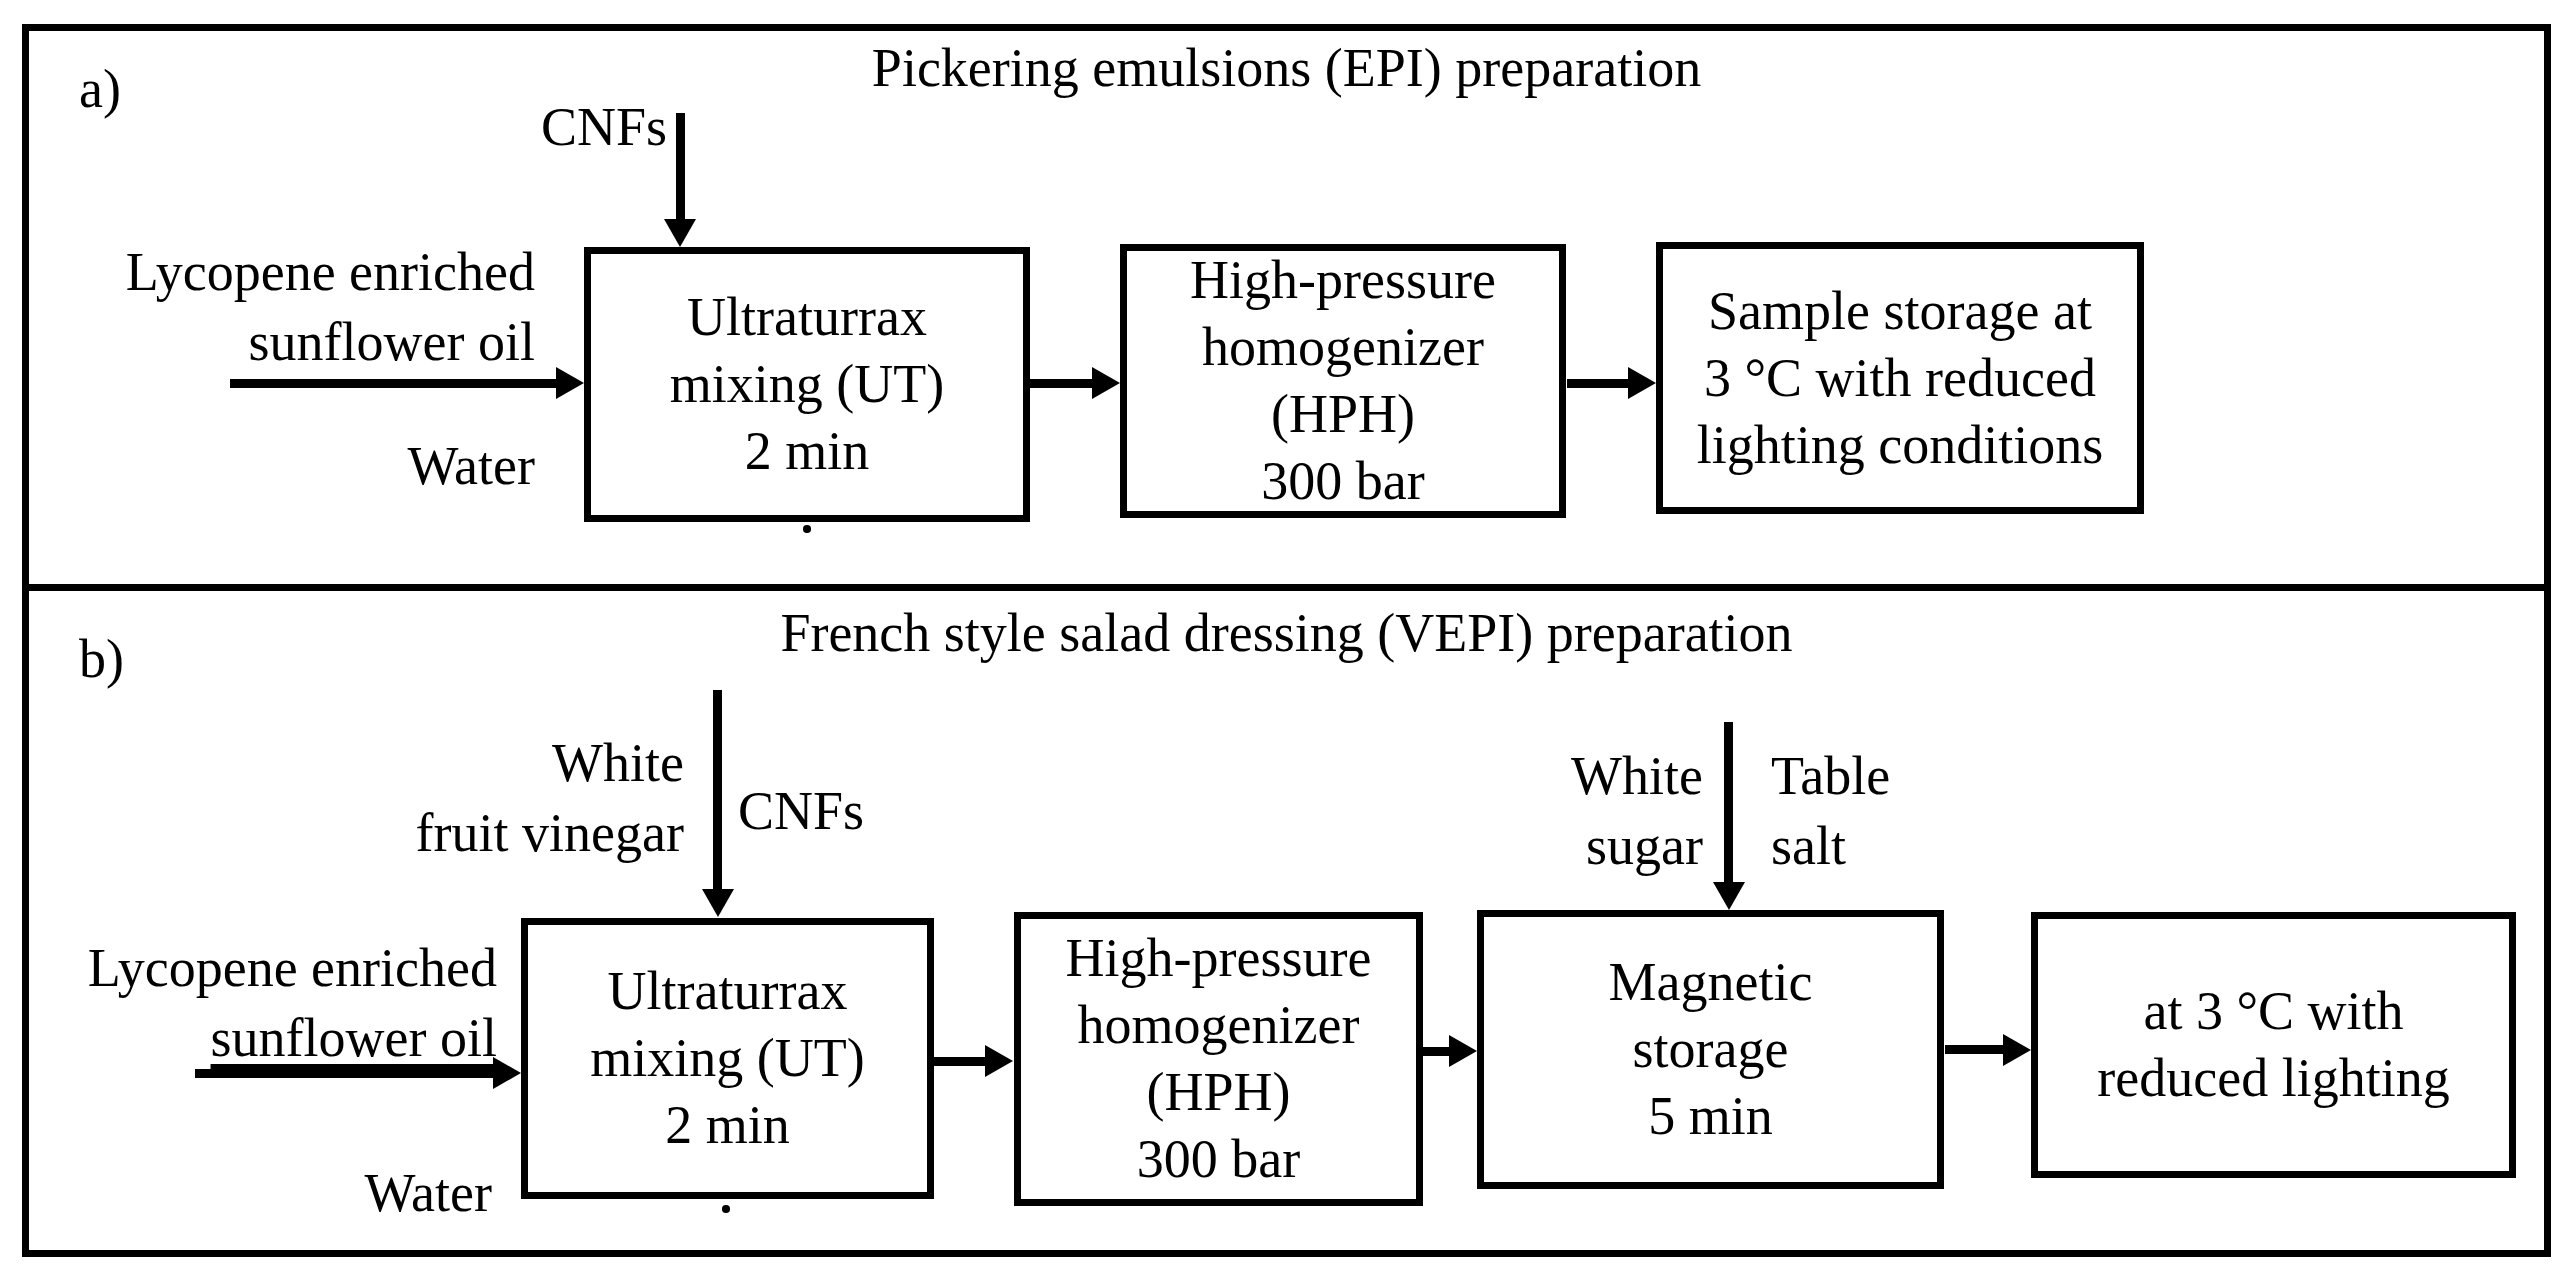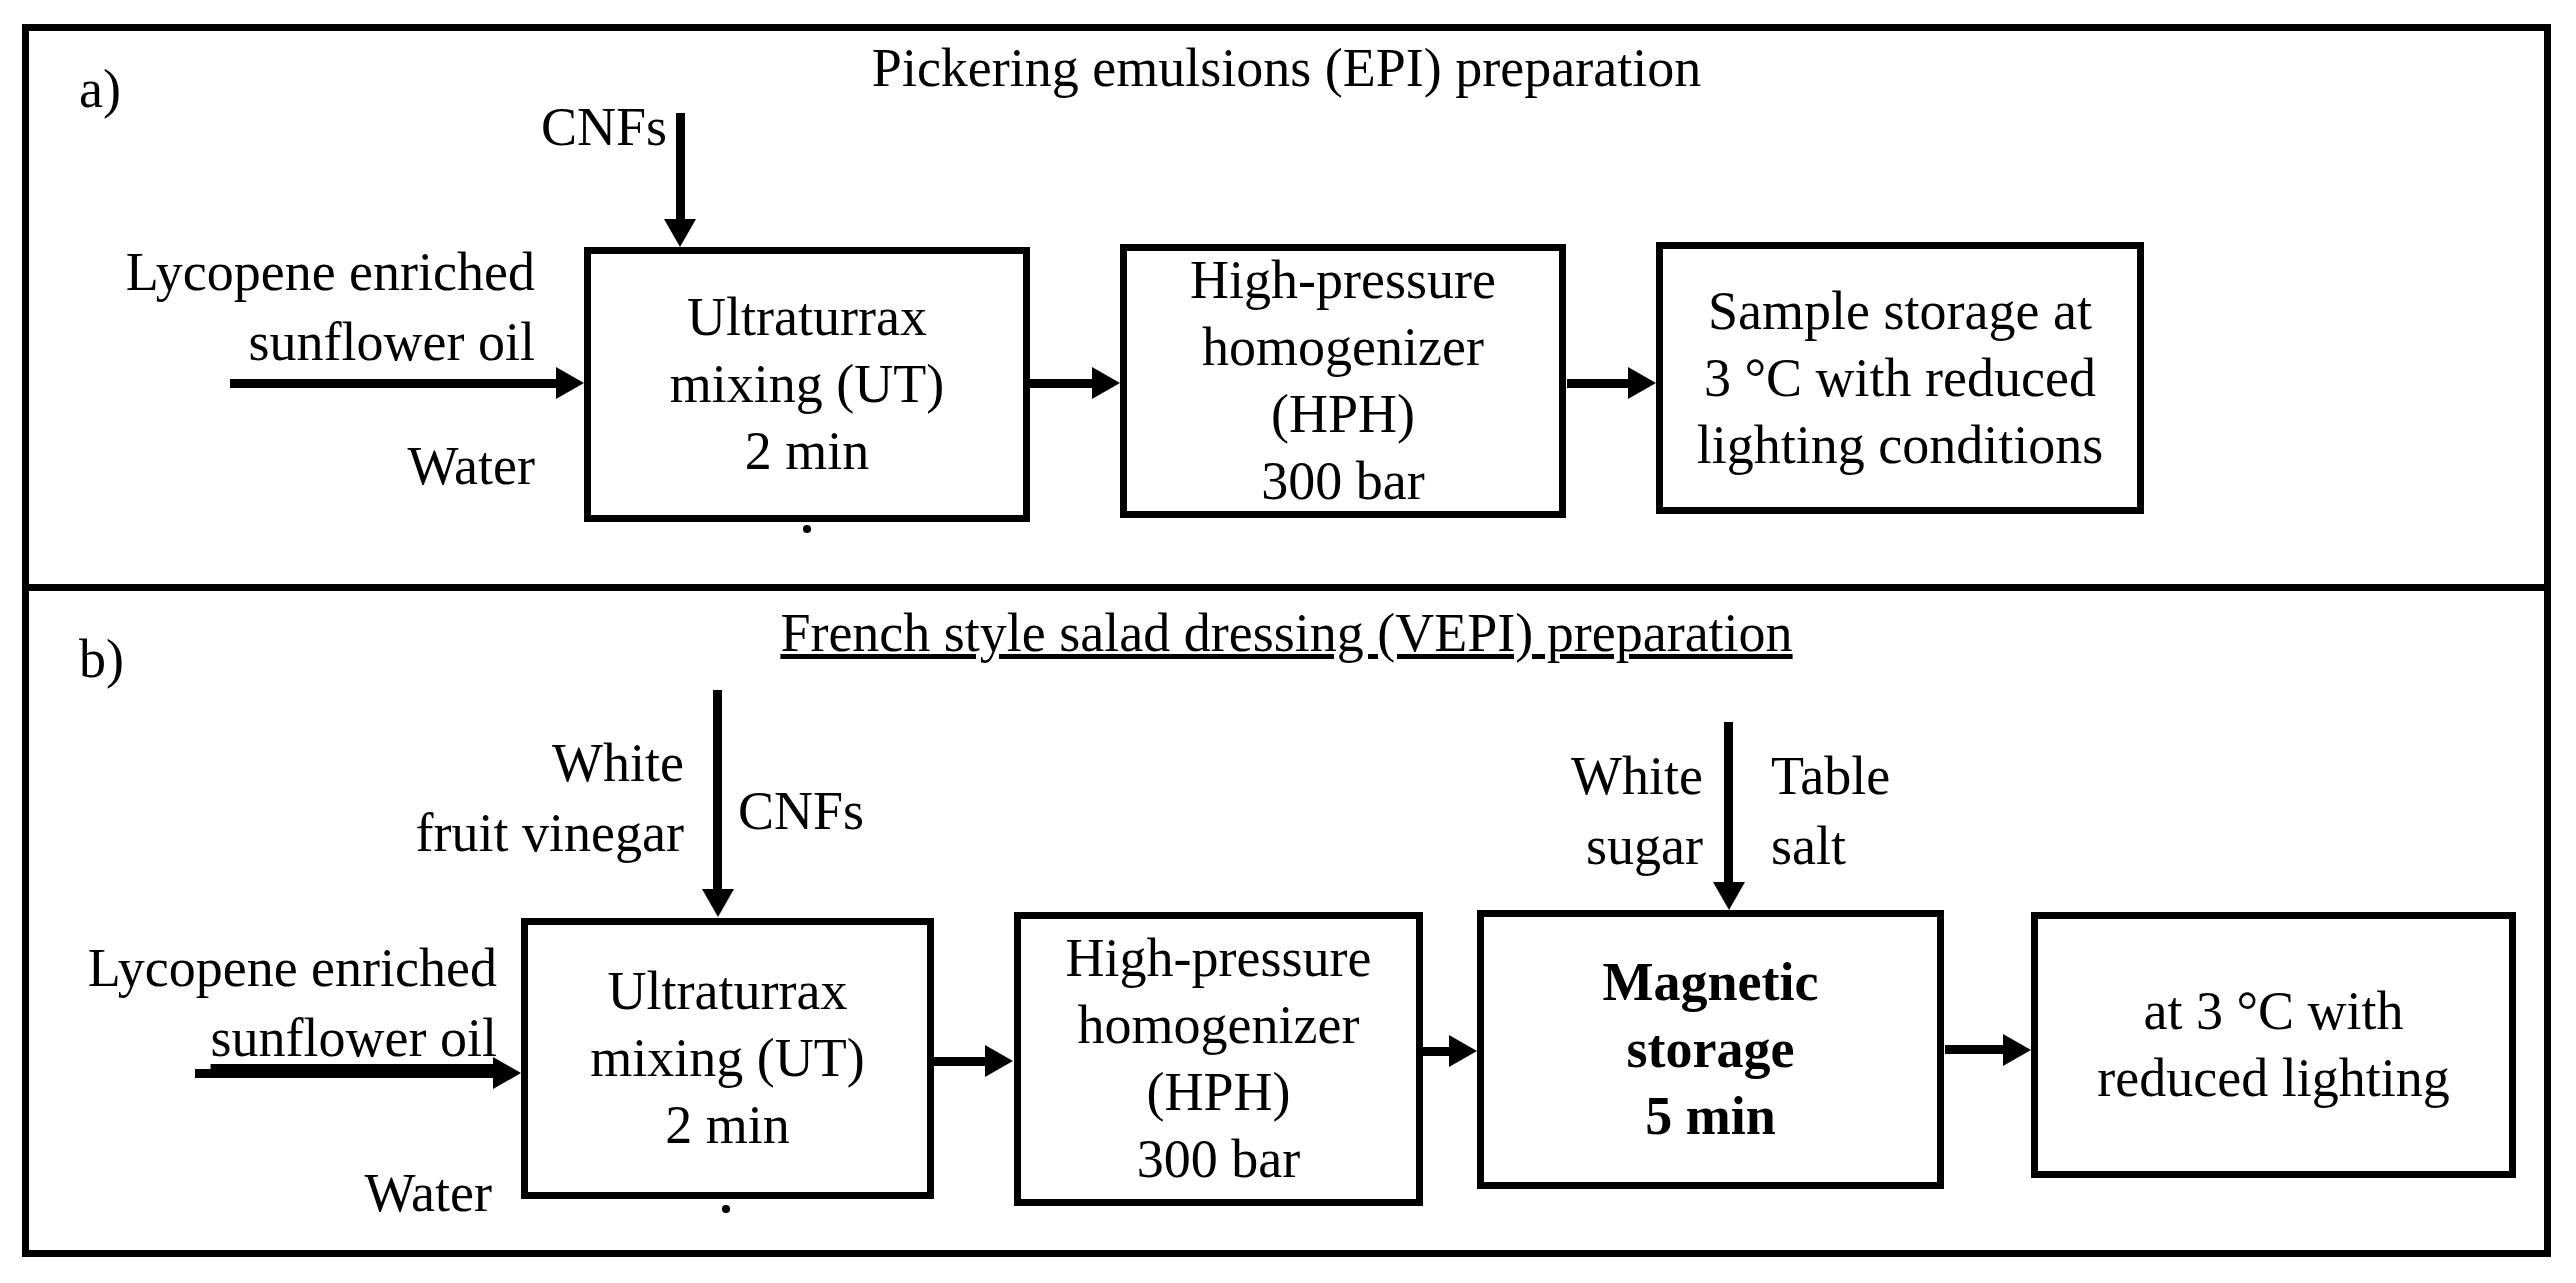--- a/index.html
+++ b/index.html
@@ -66,34 +66,34 @@
     <div class="shaft" style="left: 676px; top: 113px; width: 9.2px; height: 109px; position: absolute;"></div>
     <div class="head-down" style="left: 664px; top: 219px; position: absolute;"></div>
     <div class="shaft" style="left: 230px; top: 379px; width: 329px; height: 9.2px; position: absolute;"></div>
     <div class="head-right" style="left: 556px; top: 367px; position: absolute;"></div>
     <div class="shaft" style="left: 1030px; top: 379px; width: 65px; height: 9.2px; position: absolute;"></div>
     <div class="head-right" style="left: 1092px; top: 367px; position: absolute;"></div>
     <div class="shaft" style="left: 1567px; top: 379px; width: 64px; height: 9.2px; position: absolute;"></div>
     <div class="head-right" style="left: 1628px; top: 367px; position: absolute;"></div>
     <div class="dot" style="left: 803px; top: 525px; position: absolute;"></div>
     <div class="frame" style="left: 22px; top: 584px; width: 2529px; height: 673px; position: absolute;"></div>
-    <div class="title" style="top: 598px; text-decoration: underline;">French style salad dressing (VEPI) preparation</div>
+    <div class="title" style="top: 598px;">French style salad dressing (VEPI) preparation</div>
     <div class="corner" style="left: 79px; top: 624px; position: absolute;">b)</div>
     <div class="box" style="left: 521px; top: 918px; width: 413px; height: 281px; position: absolute;">
       <div class="line">Ultraturrax</div>
       <div class="line">mixing (UT)</div>
       <div class="line">2 min</div>
     </div>
     <div class="box" style="left: 1014px; top: 912px; width: 409px; height: 294px; position: absolute;">
       <div class="line">High-pressure</div>
       <div class="line">homogenizer</div>
       <div class="line">(HPH)</div>
       <div class="line">300 bar</div>
     </div>
-    <div class="box" style="left: 1477px; top: 910px; width: 467px; height: 279px; position: absolute; font-weight: bold;">
+    <div class="box" style="left: 1477px; top: 910px; width: 467px; height: 279px; position: absolute;">
       <div class="line">Magnetic</div>
       <div class="line">storage</div>
       <div class="line">5 min</div>
     </div>
     <div class="box" style="left: 2031px; top: 912px; width: 485px; height: 266px; position: absolute;">
       <div class="line">at 3 °C with</div>
       <div class="line">reduced lighting</div>
     </div>
     <div class="lbl right" style="left: 317px; top: 728px; width: 367px; position: absolute;">
       <div class="line">White</div>

